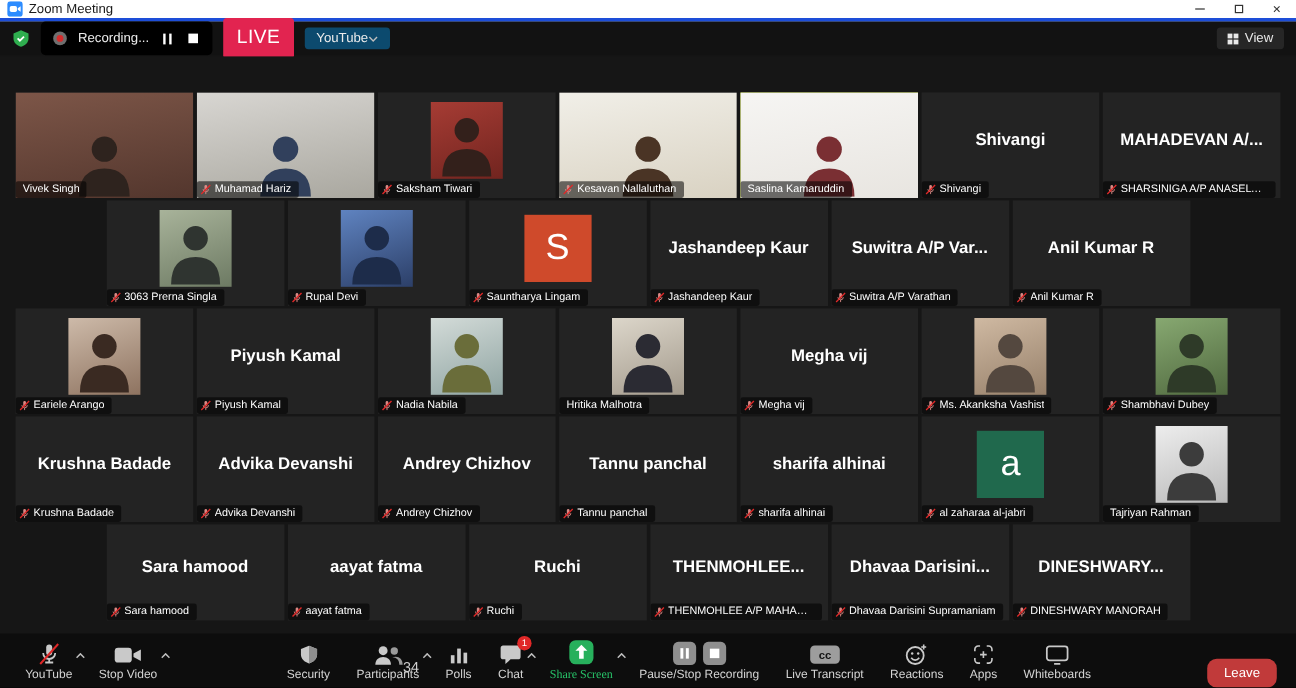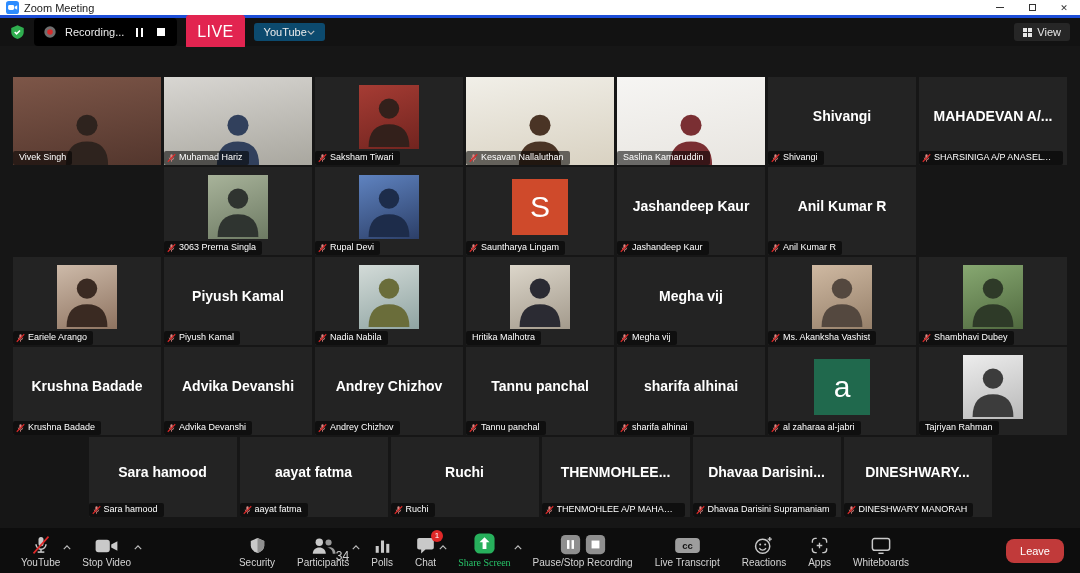--- a/index.html
+++ b/index.html
@@ -46,21 +46,21 @@
   .toolbar { position:absolute; left:0; bottom:0; width:100%; height:45px; background:#0d0d0d; display:flex; align-items:stretch; padding:0 10px; }
   .tb-left { display:flex; }
   .tb-center { flex:1; display:flex; justify-content:center; }
   .tb-item { position:relative; display:flex; flex-direction:column; align-items:center; justify-content:center; gap:2px; padding:0 11px; cursor:default; }
   .tb-icon { position:relative; height:21px; display:flex; align-items:flex-end; justify-content:center; gap:4px; }
   .tb-label { font-size:10px; color:#d4d4d4; white-space:nowrap; }
   .tb-item.accent .tb-label { color:#27c268;font-family:Liberation Serif, serif; }
   .chev { position:absolute; top:8px; right:0; }
   .count-badge { position:absolute; top:15px; right:-13px; font-size:12px; color:#cfcfcf; }
   .red-badge { position:absolute; top:-4px; right:-7px; background:#e02828; color:#fff; font-size:8px; min-width:12px; height:12px; border-radius:7px; display:flex; align-items:center; justify-content:center; padding:0 2px; }
-  .leave-wrap { display:flex; align-items:center; padding-right:6px; }
+  .leave-wrap { display:flex; align-items:flex-end; padding-right:6px; }
   .leave-btn { background:#c13a3a; color:#fff; font-size:11px; padding:6px 14px; border-radius:8px; border:none; font-family:inherit; }
 </style>
 </head>
 <body>
 
 <div class="window">
 
   <div class="titlebar">
     <span style="display:flex;">
       <svg width="13" height="13" viewBox="0 0 16 16">
@@ -289,20 +289,34 @@
                 <rect x="9" y="2" width="6" height="12" rx="3" fill="#d98a86"></rect>
                 <path d="M6 11a6 6 0 0 0 12 0" stroke="#d98a86" stroke-width="2" fill="none"></path>
                 <line x1="12" y1="17" x2="12" y2="22" stroke="#d98a86" stroke-width="2"></line>
                 <line x1="2" y1="22" x2="22" y2="2" stroke="#e02828" stroke-width="3"></line>
               </svg>
             </span>
             <span class="nm">Jashandeep Kaur</span>
           </div>
         </div>
         <div class="tile">
+          <div class="big-name">Suwitra A/P Var...</div>
+          <div class="name-tag">
+            <span style="display:flex;">
+              <svg width="9" height="10" viewBox="0 0 24 24">
+                <rect x="9" y="2" width="6" height="12" rx="3" fill="#d98a86"></rect>
+                <path d="M6 11a6 6 0 0 0 12 0" stroke="#d98a86" stroke-width="2" fill="none"></path>
+                <line x1="12" y1="17" x2="12" y2="22" stroke="#d98a86" stroke-width="2"></line>
+                <line x1="2" y1="22" x2="22" y2="2" stroke="#e02828" stroke-width="3"></line>
+              </svg>
+            </span>
+            <span class="nm">Suwitra A/P Varathan</span>
+          </div>
+        </div>
+        <div class="tile">
           <div class="big-name">Anil Kumar R</div>
           <div class="name-tag">
             <span style="display:flex;">
               <svg width="9" height="10" viewBox="0 0 24 24">
                 <rect x="9" y="2" width="6" height="12" rx="3" fill="#d98a86"></rect>
                 <path d="M6 11a6 6 0 0 0 12 0" stroke="#d98a86" stroke-width="2" fill="none"></path>
                 <line x1="12" y1="17" x2="12" y2="22" stroke="#d98a86" stroke-width="2"></line>
                 <line x1="2" y1="22" x2="22" y2="2" stroke="#e02828" stroke-width="3"></line>
               </svg>
             </span>

